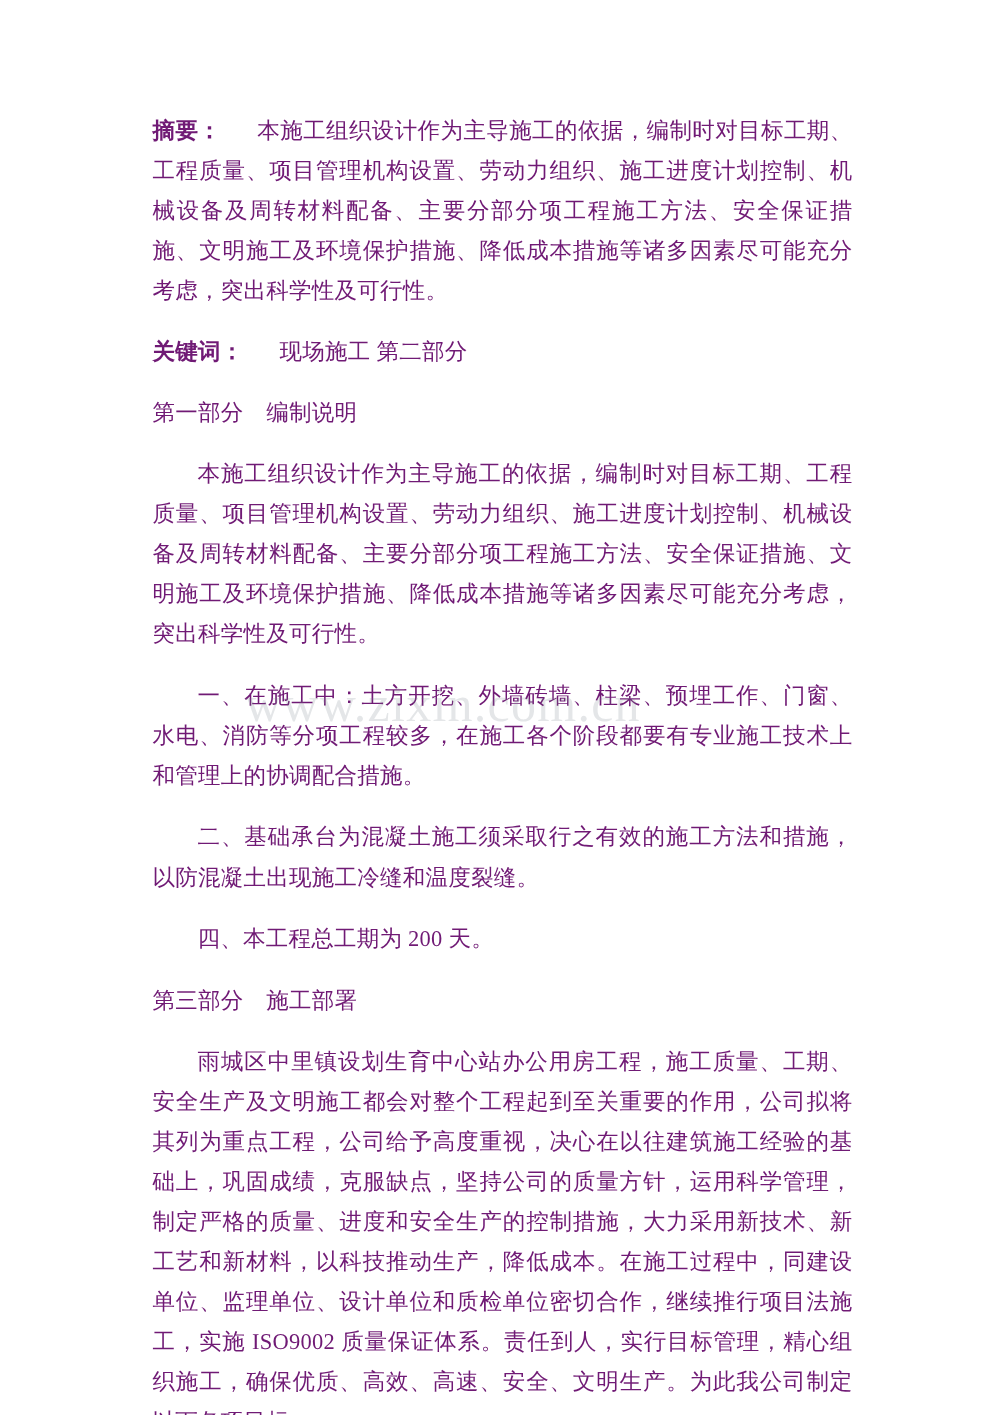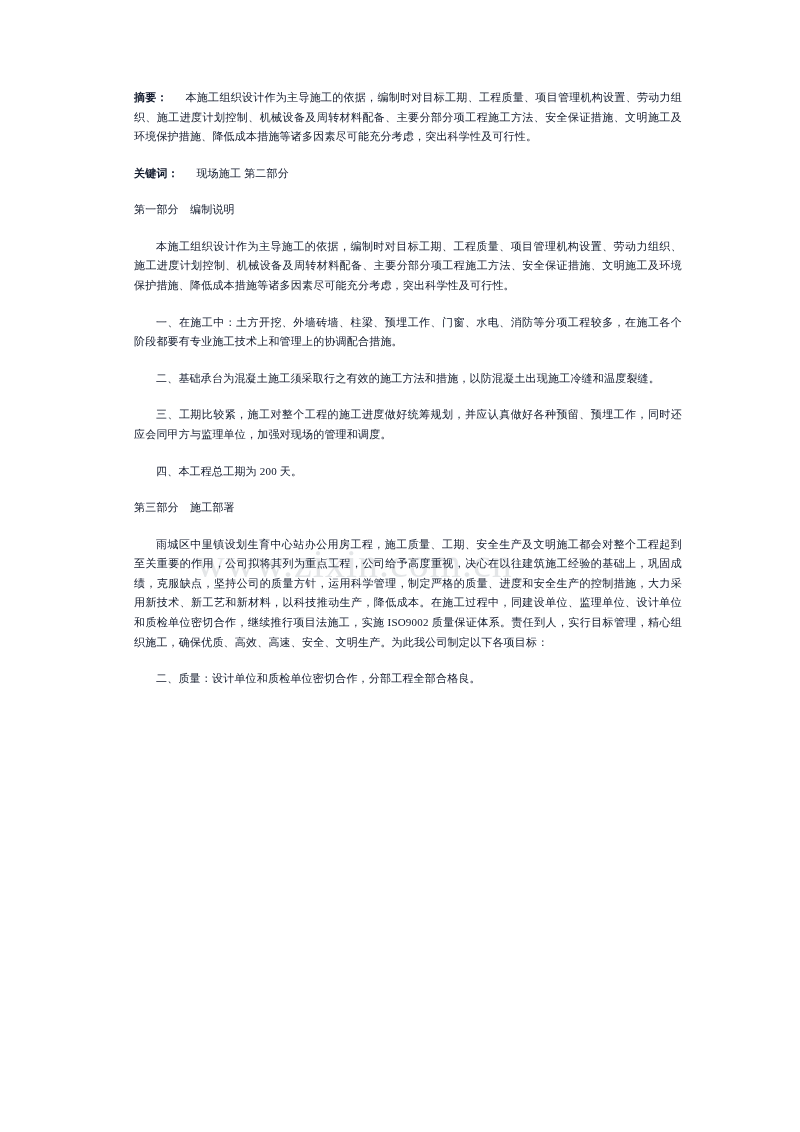--- a/index.html
+++ b/index.html
@@ -15,24 +15,24 @@
     overflow: hidden;
     font-family: "Liberation Serif", "DejaVu Serif", serif;
   }
   .content {
     position: absolute;
     left: 118px;
     top: 88px;
     width: 564px;
   }
   .para {
-    margin: 0 0 17px 16px;
-    font-size: 11px;
+    margin: 0 0 17px 4px;
+    font-size: 18px;
     line-height: 1.78;
-    color: #0f172a;
+    color: #701a75;
     text-align: justify;
     letter-spacing: 0.2px;
   }
   .para.indent {
     text-indent: 2em;
   }
   .lead {
     font-weight: bold;
   }
   .lead-gap {
@@ -72,21 +72,20 @@
 
     <p class="para">第一部分　编制说明</p>
 
     <p class="para indent">本施工组织设计作为主导施工的依据，编制时对目标工期、工程质量、项目管理机构设置、劳动力组织、施工进度计划控制、机械设备及周转材料配备、主要分部分项工程施工方法、安全保证措施、文明施工及环境保护措施、降低成本措施等诸多因素尽可能充分考虑，突出科学性及可行性。</p>
 
 
     <p class="para indent">一、在施工中：土方开挖、外墙砖墙、柱梁、预埋工作、门窗、水电、消防等分项工程较多，在施工各个阶段都要有专业施工技术上和管理上的协调配合措施。</p>
 
     <p class="para indent">二、基础承台为混凝土施工须采取行之有效的施工方法和措施，以防混凝土出现施工冷缝和温度裂缝。</p>
 
-    <p class="para indent">三、工期比较紧，施工对整个工程的施工进度做好统筹规划，并应认真做好各种预留、预埋工作，同时还应会同甲方与监理单位，加强对现场的管理和调度。</p>
 
     <p class="para indent">四、本工程总工期为 200 天。</p>
 
     <p class="para">第三部分　施工部署</p>
 
     <p class="para indent">雨城区中里镇设划生育中心站办公用房工程，施工质量、工期、安全生产及文明施工都会对整个工程起到至关重要的作用，公司拟将其列为重点工程，公司给予高度重视，决心在以往建筑施工经验的基础上，巩固成绩，克服缺点，坚持公司的质量方针，运用科学管理，制定严格的质量、进度和安全生产的控制措施，大力采用新技术、新工艺和新材料，以科技推动生产，降低成本。在施工过程中，同建设单位、监理单位、设计单位和质检单位密切合作，继续推行项目法施工，实施 ISO9002 质量保证体系。责任到人，实行目标管理，精心组织施工，确保优质、高效、高速、安全、文明生产。为此我公司制定以下各项目标：</p>
 
 
     <p class="para indent">二、质量：设计单位和质检单位密切合作，分部工程全部合格良。</p>
 

